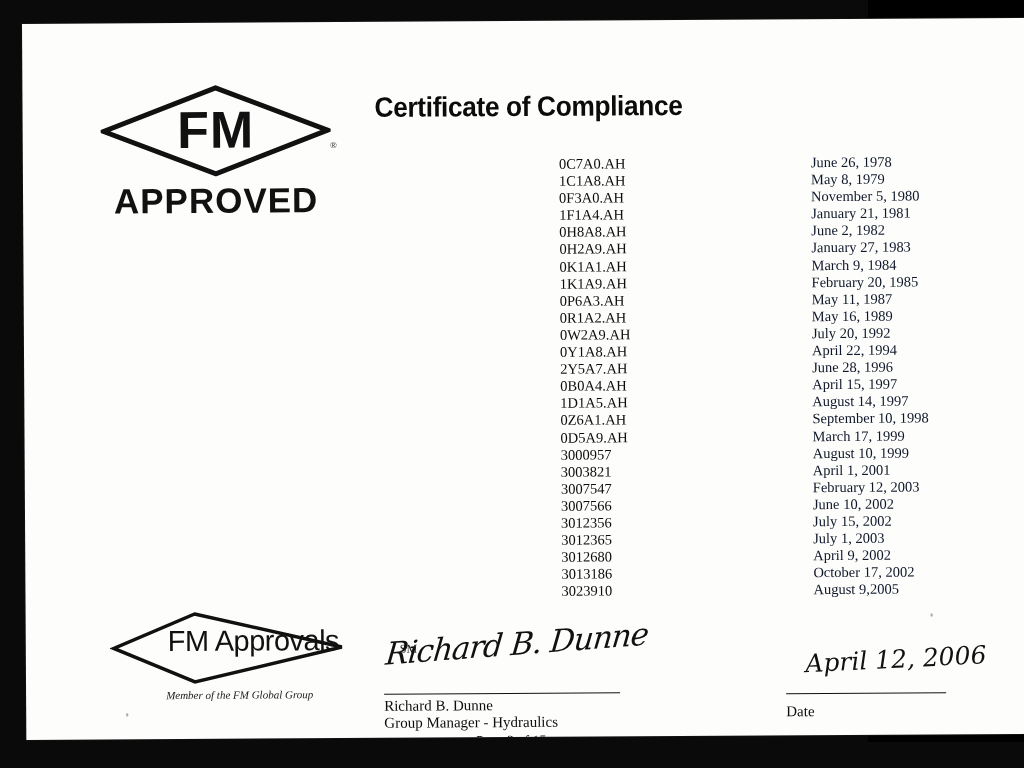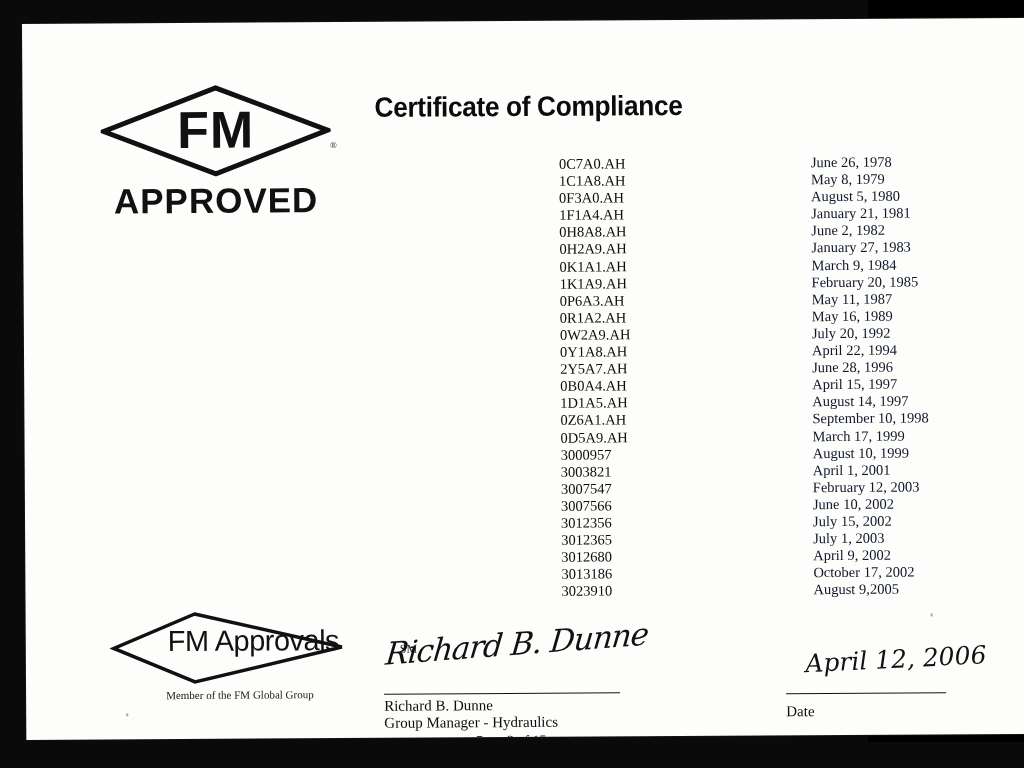--- a/index.html
+++ b/index.html
@@ -163,20 +163,21 @@
     left: 290px;
     top: 32px;
     font-size: 12px;
     color: #222;
   }
   .fma-member {
     position: absolute;
     left: 56px;
     top: 78px;
     font-family: "Liberation Serif", serif;
+    font-style: italic;
     font-size: 11px;
     color: #1a1a1a;
     white-space: nowrap;
   }
 
   
   .sig-wrap {
     position: absolute;
     left: 358px;
     top: 614px;
@@ -284,21 +285,21 @@
         <div class="listing-row">
           <div class="col-id">0C7A0.AH</div>
           <div class="col-date">June 26, 1978</div>
         </div>
         <div class="listing-row">
           <div class="col-id">1C1A8.AH</div>
           <div class="col-date">May 8, 1979</div>
         </div>
         <div class="listing-row">
           <div class="col-id">0F3A0.AH</div>
-          <div class="col-date">August 5, 1980</div>
+          <div class="col-date">November 5, 1980</div>
         </div>
         <div class="listing-row">
           <div class="col-id">1F1A4.AH</div>
           <div class="col-date">January 21, 1981</div>
         </div>
         <div class="listing-row">
           <div class="col-id">0H8A8.AH</div>
           <div class="col-date">June 2, 1982</div>
         </div>
         <div class="listing-row">

